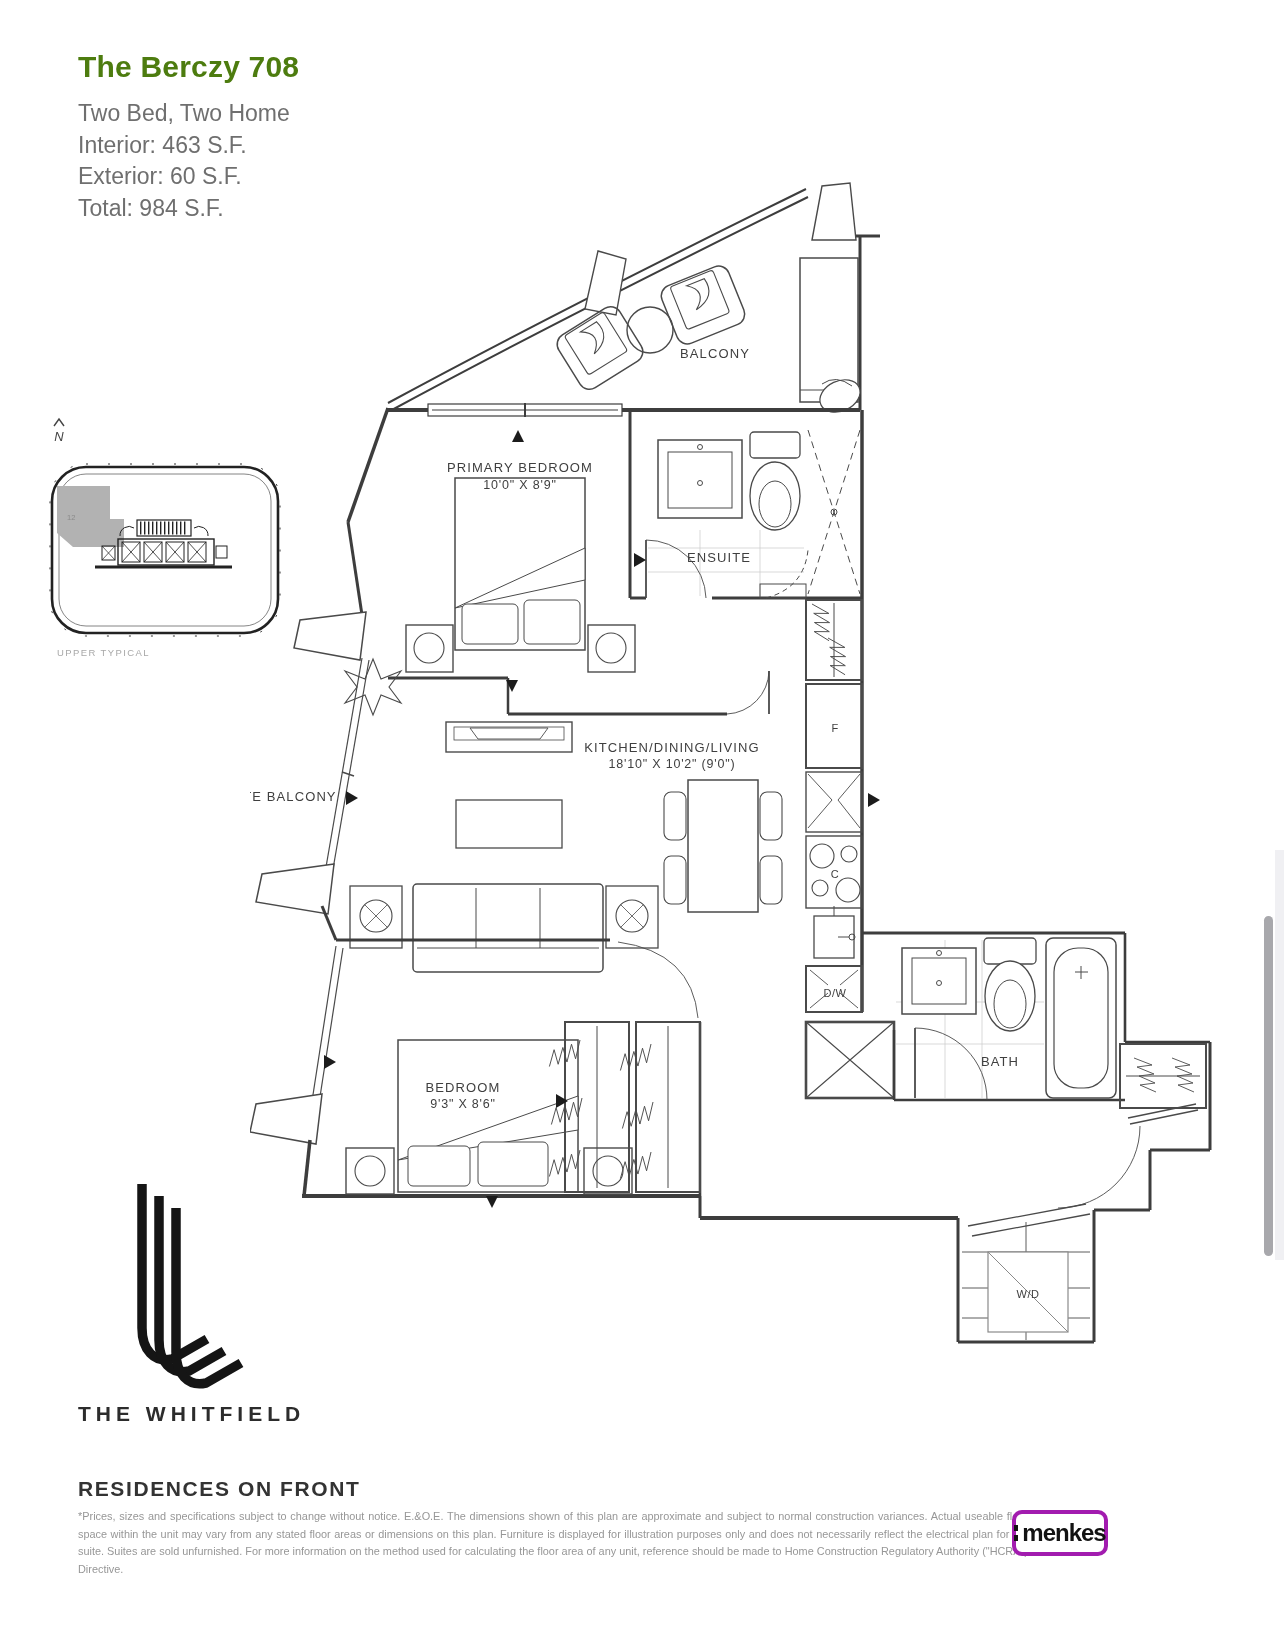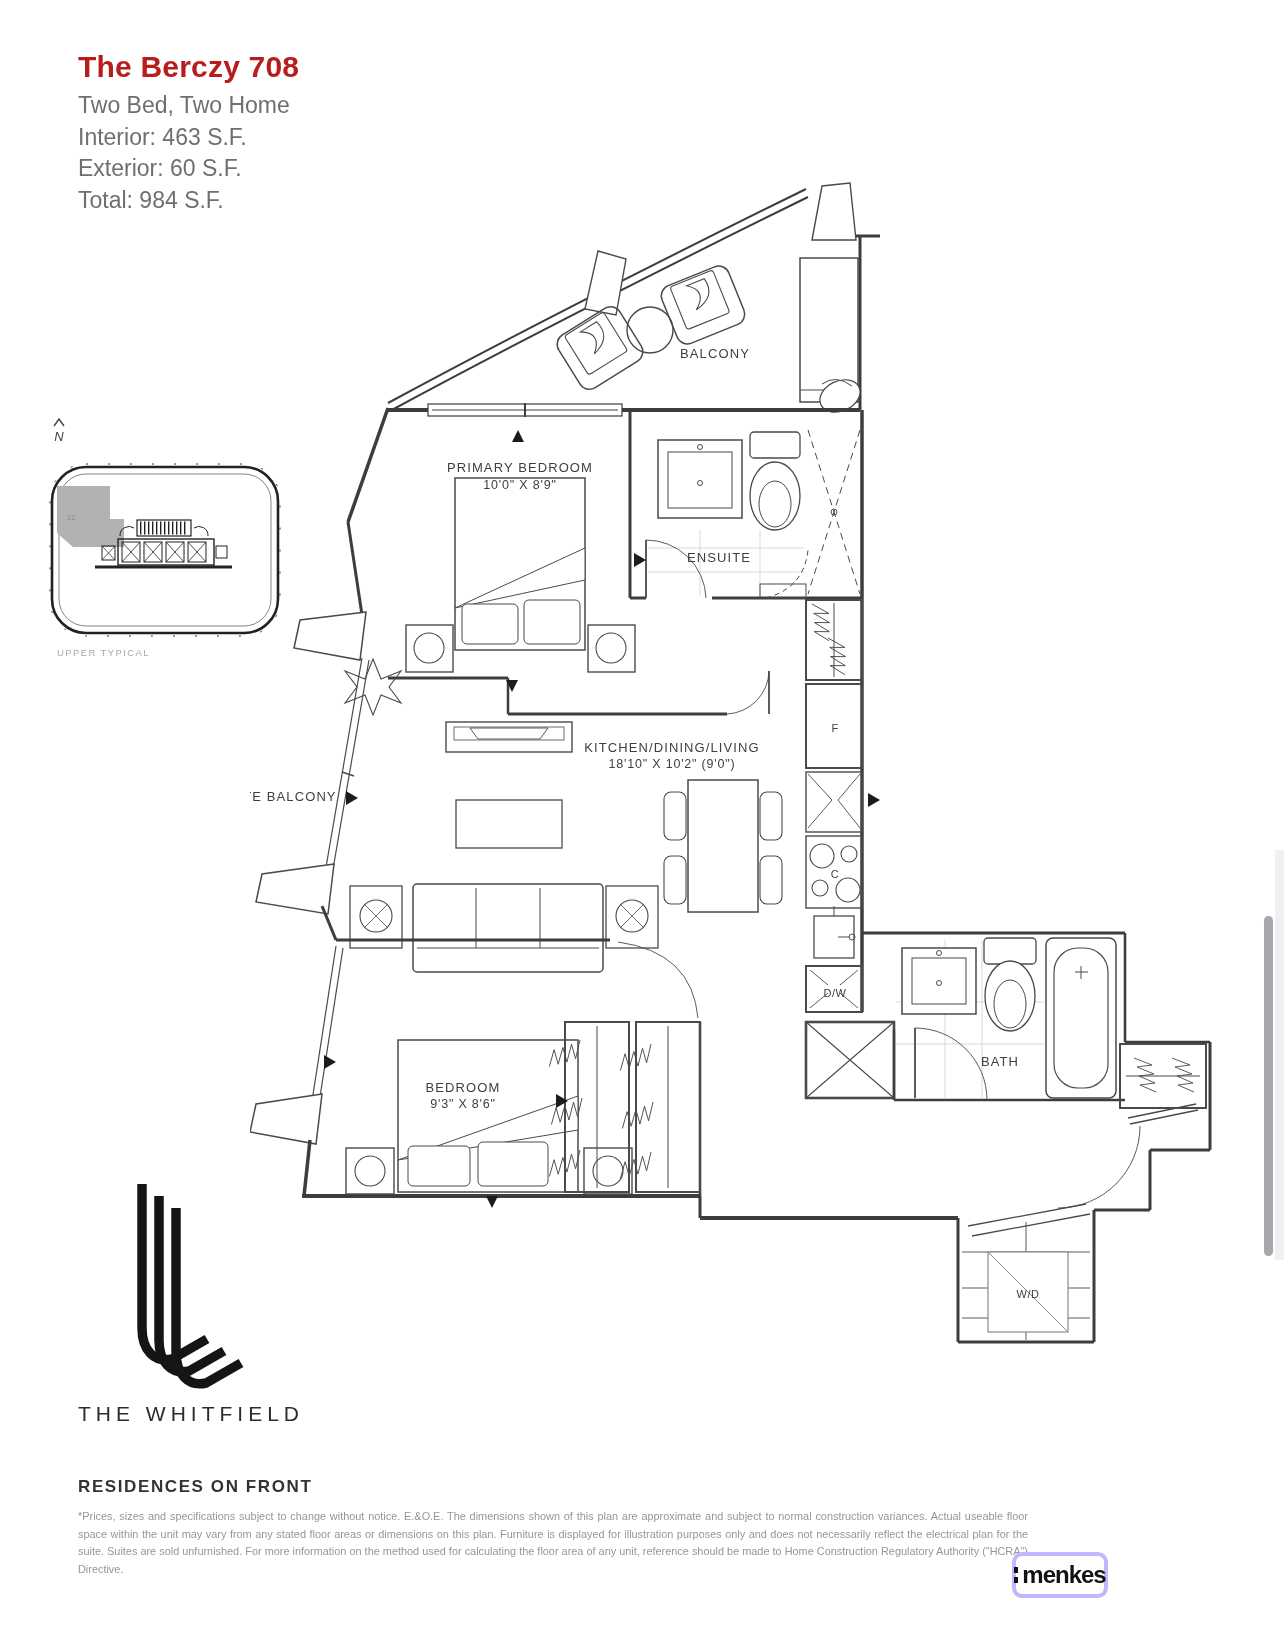--- a/index.html
+++ b/index.html
@@ -5,50 +5,49 @@
   * { margin:0; padding:0; box-sizing:border-box; }
   html,body { width:1284px; height:1627px; }
   body {
     position:relative;
     background:#ffffff;
     font-family:"Liberation Sans", sans-serif;
     overflow:hidden;
   }
   
   .header { position:absolute; left:78px; top:50px; }
-  .header h1 { font-size:30px; font-weight:700; color:#b91c1c; letter-spacing:.2px; margin-bottom:6px; }
+  .header h1 { font-size:30px; font-weight:700; color:#4d7c0f; letter-spacing:.2px; margin-bottom:14px; }
   .header .sub { font-size:23px; color:#6f6f6f; line-height:1.38; font-weight:400; }
   
   .keyplan { position:absolute; left:30px; top:412px; }
   
   .plan { position:absolute; left:250px; top:170px; }
   .plan text { font-family:"Liberation Sans", sans-serif; fill:#3f3f3f; }
   .room-label { font-size:13px; letter-spacing:1.1px; text-anchor:middle; }
   .dim-label  { font-size:12.5px; letter-spacing:.8px; text-anchor:middle; }
   .appl-label { font-size:11px; letter-spacing:.5px; text-anchor:middle; }
   .wd-label   { font-size:11px; letter-spacing:.5px; text-anchor:middle; fill:#b9b9b9; }
   .wall  { stroke:#3d3d3d; fill:none; }
   .fix   { stroke:#4a4a4a; fill:none; }
   .fixw  { stroke:#4a4a4a; fill:#ffffff; }
   .lite  { stroke:#cfcfcf; fill:none; }
   .arrowm{ fill:#1c1c1c; stroke:none; }
   
   .wlogo { position:absolute; left:108px; top:1178px; }
-  .brand { position:absolute; left:78px; top:1402px; font-size:21px; letter-spacing:5px; color:#2c2c2c; font-weight:400; }
-  .tagline { position:absolute; left:78px; top:1477px; font-size:17px; letter-spacing:1.6px; color:#333; font-weight:700; }
+  .brand { position:absolute; left:78px; top:1402px; font-size:21px; letter-spacing:5px; color:#2c2c2c; font-weight:700; }
+  .tagline { position:absolute; left:78px; top:1477px; font-size:21px; letter-spacing:1.6px; color:#333; font-weight:700; }
   .disclaimer {
     position:absolute; left:78px; top:1508px; width:950px;
     font-size:10.9px; line-height:1.62; color:#979797; text-align:justify; font-weight:400;
   }
   .menkes {
     position:absolute; left:1012px; top:1510px; width:96px; height:46px;
-    border:4px solid #c4b5fd; border-radius:10px;
+    border:4px solid #a21caf; border-radius:10px;
     display:flex; align-items:center; justify-content:center; gap:4px;
     background:#fff;
-    margin-top:42px;
   }
   .menkes .ticks { display:flex; flex-direction:column; gap:4px; }
   .menkes .ticks span { display:block; width:4px; height:6px; background:#121212; }
   .menkes .word { font-size:24px; font-weight:700; color:#121212; letter-spacing:-1px; }
   
   .scroll-track { position:absolute; right:0; top:850px; width:9px; height:410px; background:#f0f0f3; }
   .scroll-thumb { position:absolute; left:1264px; top:916px; width:9px; height:340px; background:#a8a8ac; border-radius:5px; }
 </style>
 </head>
 <body>

